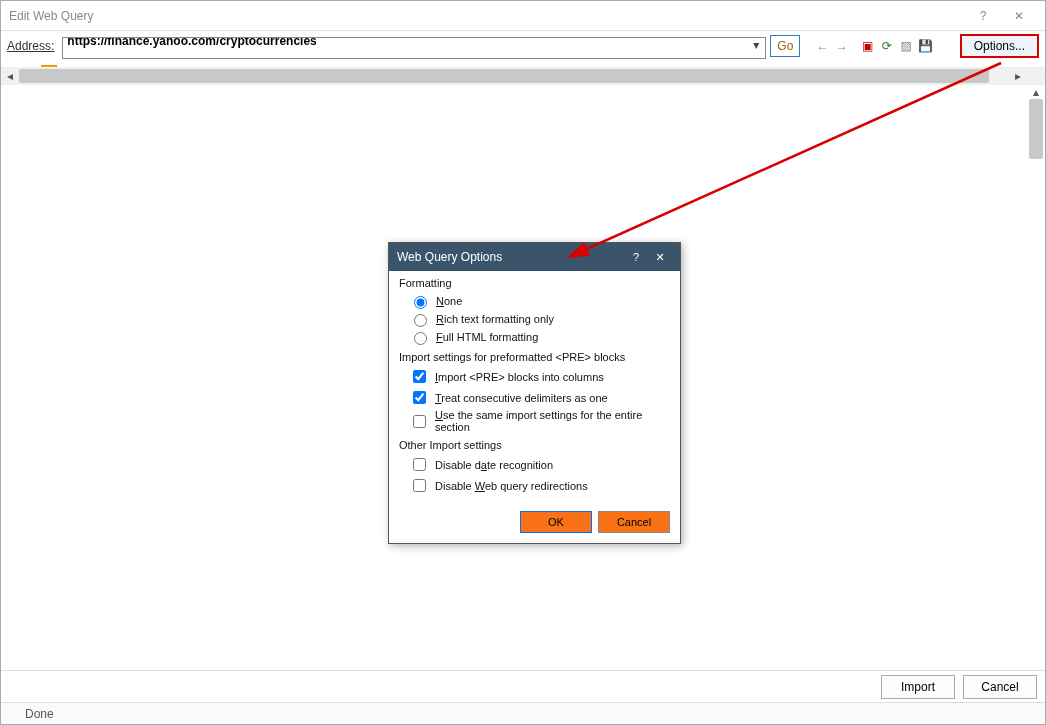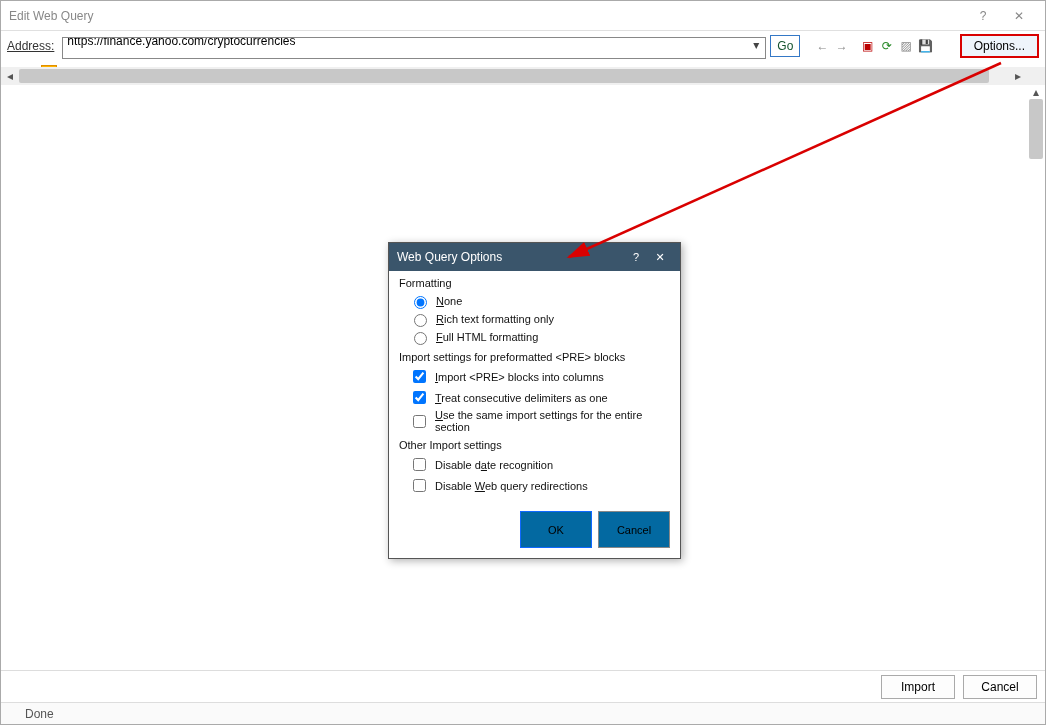--- a/index.html
+++ b/index.html
@@ -4,23 +4,23 @@
 <style>
   * { box-sizing: border-box; }
   body { margin: 0; font-family: "Segoe UI", Arial, sans-serif; font-size: 12px; color: #333; background: #fff; }
   .window { width: 1046px; height: 725px; border: 1px solid #aaa; position: relative; overflow: hidden; }
   .titlebar { height: 30px; display: flex; align-items: center; padding: 0 8px; background: #fff; border-bottom: 1px solid #e0e0e0; }
   .titlebar .title { flex: 1; color: #888; font-size: 12px; }
   .titlebar .wbtn { width: 36px; height: 24px; display: flex; align-items: center; justify-content: center; color: #888; }
   .address-row { height: 30px; display: flex; align-items: center; padding: 4px 6px; gap: 4px; }
   .address-row label { margin-right: 4px; text-decoration: underline; }
   .url-wrap { position: relative; flex: 0 0 704px; }
-  .url-input { width: 100%; height: 22px; border: 1px solid #888; padding: 2px 20px 16px 4px; font-size: 12px; }
+  .url-input { width: 100%; height: 22px; border: 1px solid #888; padding: 2px 20px 16px 4px; font-size: 12px; font-weight: bold; }
   .url-dd { position: absolute; right: 2px; top: 2px; width: 16px; height: 18px; display: flex; align-items: center; justify-content: center; color: #444; }
-  .go-btn { height: 22px; width: 32px; border: 1px solid #3478c6; background: #fff; color: #14532d; font-size: 12px; }
+  .go-btn { height: 22px; width: 32px; border: 1px solid #3478c6; background: #fff; color: #a16207; font-size: 12px; }
   .tb-icon { width: 22px; height: 22px; display: flex; align-items: center; justify-content: center; color: #888; border: 1px solid transparent; }
   .tb-icon.green { color: #2a8a2a; }
   .tb-icon.red { color: #b00; }
   .options-btn { height: 24px; padding: 2px 12px; border: 2px solid #d90000; background: #eef4fb; font-size: 12px; margin-left: 21px; }
   .instruct-row { height: 24px; display: flex; align-items: center; padding: 2px 8px; gap: 6px; }
   .sel-icon { width: 16px; height: 16px; background: #ffb300; border: 1px solid #e09000; display: flex; align-items: center; justify-content: center; color: #000; font-size: 10px; }
   .content { position: relative; width: 100%; flex: 1; background: #fff; }
   .page-wrap { position: absolute; left: 0; top: 0; right: 18px; bottom: 18px; overflow: hidden; }
   .hscroll { position: absolute; bottom: 0; left: 0; right: 18px; height: 18px; background: #f0f0f0; display: flex; align-items: center; }
   .hscroll .arr { width: 18px; height: 18px; display: flex; align-items: center; justify-content: center; background: #f0f0f0; color: #555; }
@@ -36,21 +36,21 @@
   .status-row { height: 22px; display: flex; align-items: center; padding: 0 24px; border-top: 1px solid #ddd; background: #fafafa; color: #555; }
   .modal { position: absolute; left: 387px; top: 241px; width: 293px; background: #fff; border: 1px solid #555; box-shadow: 2px 2px 8px rgba(0,0,0,0.3); font-size: 11px; z-index: 50; }
   .modal-title { background: #3a556b; color: #fff; height: 28px; display: flex; align-items: center; padding: 0 8px; }
   .modal-title .t { flex: 1; font-size: 12px; }
   .modal-title .mb { width: 24px; text-align: center; }
   .modal-body { padding: 6px 10px 10px; color: #111; }
   .modal-body .sect { margin-bottom: 4px; }
   .modal-body label { display: flex; align-items: center; gap: 6px; margin: 2px 0 2px 10px; }
   .modal-body .u { text-decoration: underline; }
   .modal-foot { display: flex; justify-content: flex-end; gap: 6px; padding: 4px 10px 10px; }
-  .modal-foot button { width: 72px; height: 37px; border: 1px solid #888; background: #0369a1; font-size: 11px; }
+  .modal-foot button { width: 72px; height: 22px; border: 1px solid #888; background: #f97316; font-size: 11px; }
   .modal-foot button.ok { border: 1px solid #0f69ff; }
   .annot-arrow { position: absolute; z-index: 60; pointer-events: none; }
   .col-stack { display: flex; flex-direction: column; height: calc(100% - 30px); }
   .mid { flex: 1; position: relative; }
 </style>
 </head>
 <body>
 
 <div class="window">
 

